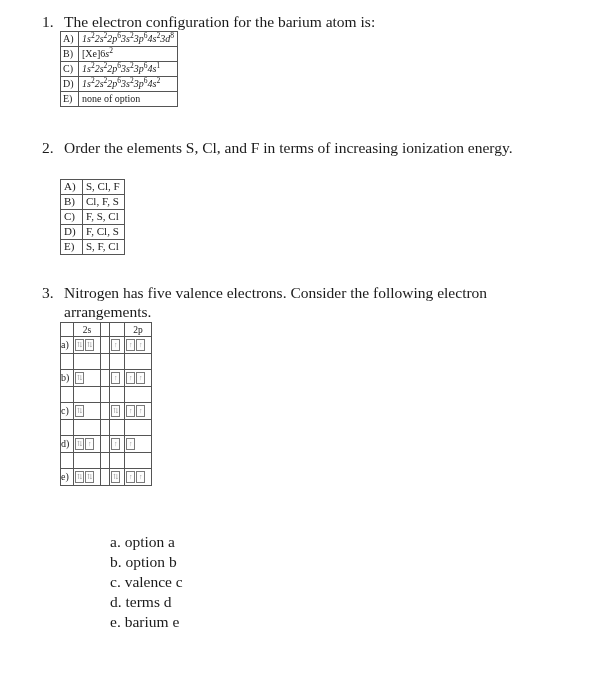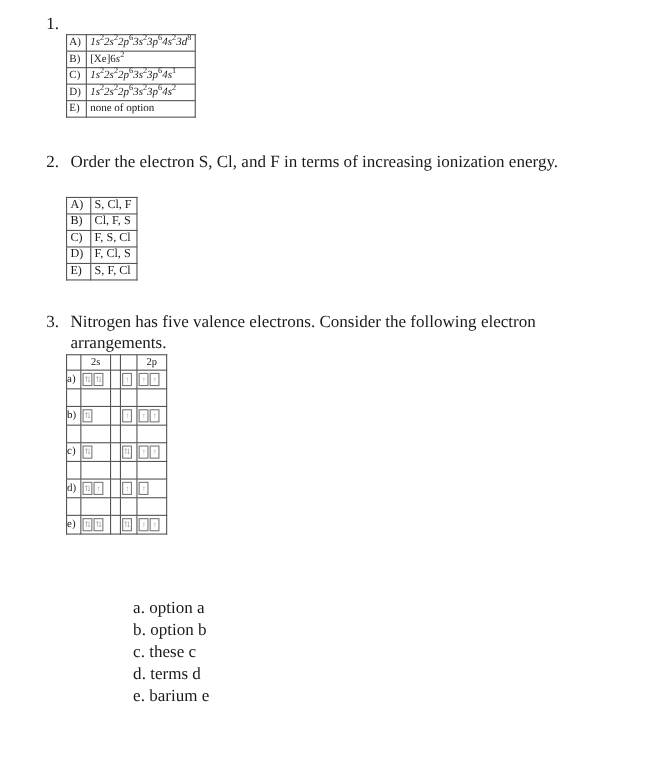--- a/index.html
+++ b/index.html
@@ -146,35 +146,36 @@
     font-size: 15.5px;
     line-height: 19px;
   }
   #q3-follow sup { font-size: 10px; vertical-align: super; line-height: 0; }
 
   .ans-list {
     position: absolute;
     left: 110px;
     top: 532px;
     list-style: none;
-    margin: 11px;
+    margin: 0;
     padding: 0;
   }
   .ans-list li {
     font-size: 15.5px;
     line-height: 20px;
   }
 </style>
 </head>
 <body>
 
 <div class="page">
 
   <div class="question" id="q1">
     <span class="q-num">1.</span>
+    <span class="q-text">The electron configuration for the barium atom is:</span>
   </div>
 
   <table class="opt-table" id="q1-options">
     <tbody>
       <tr>
         <td class="lbl">A)</td>
         <td><i>1s</i><sup>2</sup><i>2s</i><sup>2</sup><i>2p</i><sup>6</sup><i>3s</i><sup>2</sup><i>3p</i><sup>6</sup><i>4s</i><sup>2</sup><i>3d</i><sup>8</sup></td>
       </tr>
       <tr>
         <td class="lbl">B)</td>
@@ -190,21 +191,21 @@
       </tr>
       <tr>
         <td class="lbl">E)</td>
         <td>none of option</td>
       </tr>
     </tbody>
   </table>
 
   <div class="question" id="q2">
     <span class="q-num">2.</span>
-    <span class="q-text">Order the electron S, Cl, and F in terms of increasing ionization energy.</span>
+    <span class="q-text">Order the elements S, Cl, and F in terms of increasing ionization energy.</span>
   </div>
 
   <table class="opt-table" id="q2-options">
     <tbody>
       <tr>
         <td class="lbl">A)</td>
         <td>S, Cl, F</td>
       </tr>
       <tr>
         <td class="lbl">B)</td>
@@ -418,18 +419,18 @@
           </div>
         </td>
       </tr>
     </tbody>
   </table>
 
 
   <ul class="ans-list">
     <li>a. option a</li>
     <li>b. option b</li>
-    <li>c. these c</li>
+    <li>c. valence c</li>
     <li>d. terms d</li>
     <li>e. barium e</li>
   </ul>
 
 </div>
 
 </body></html>

